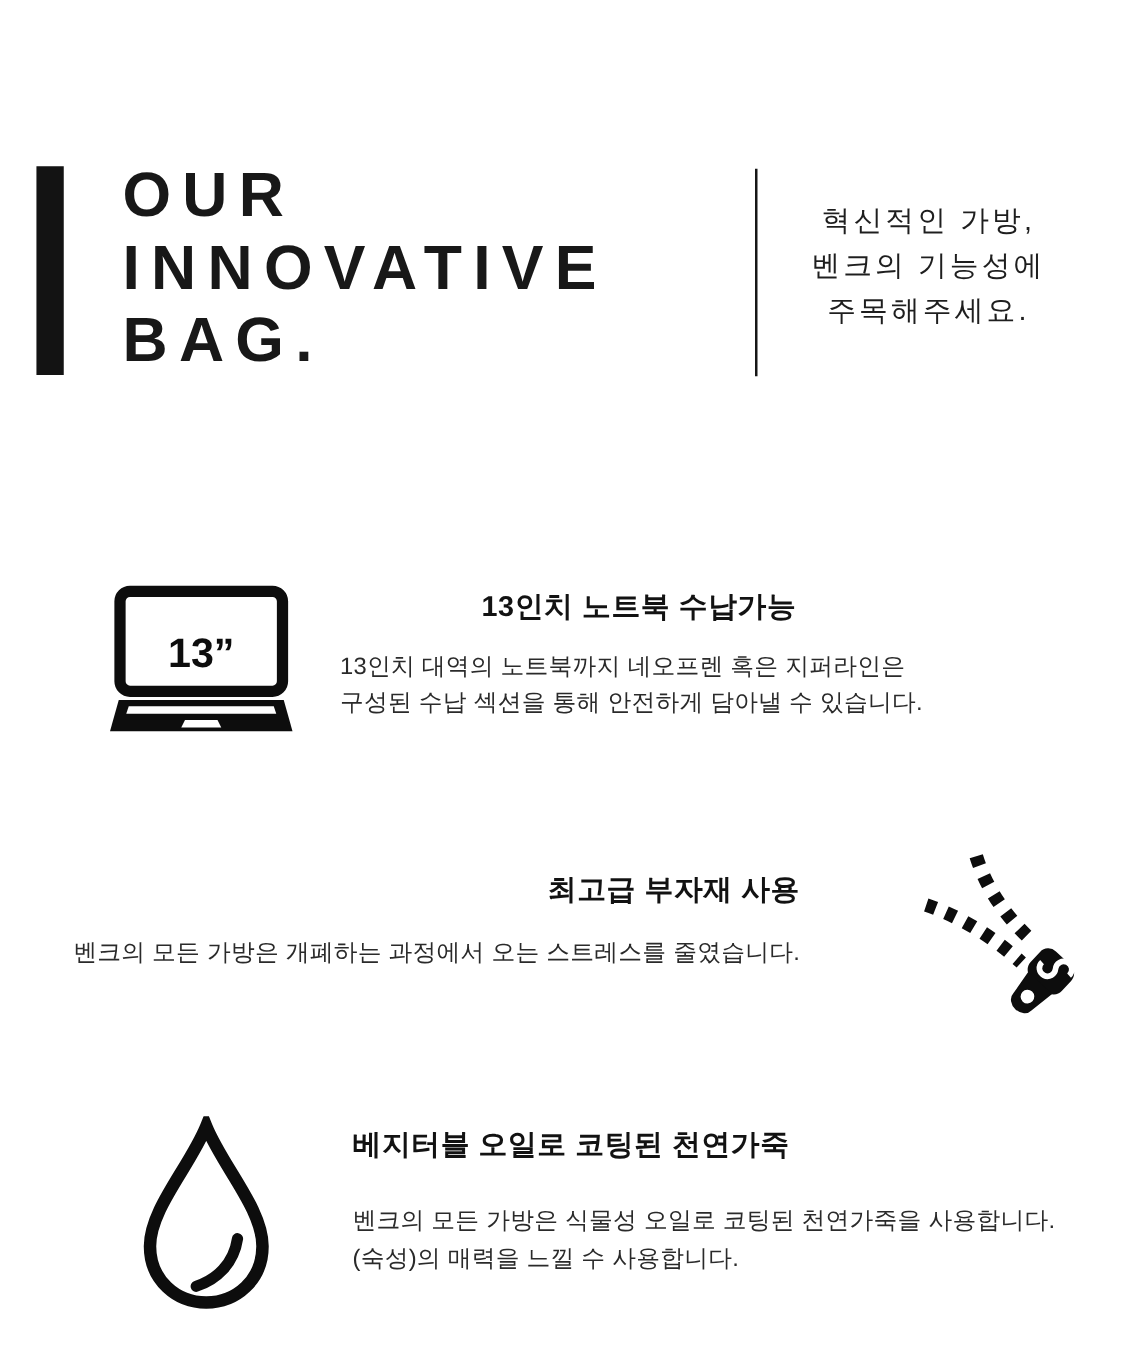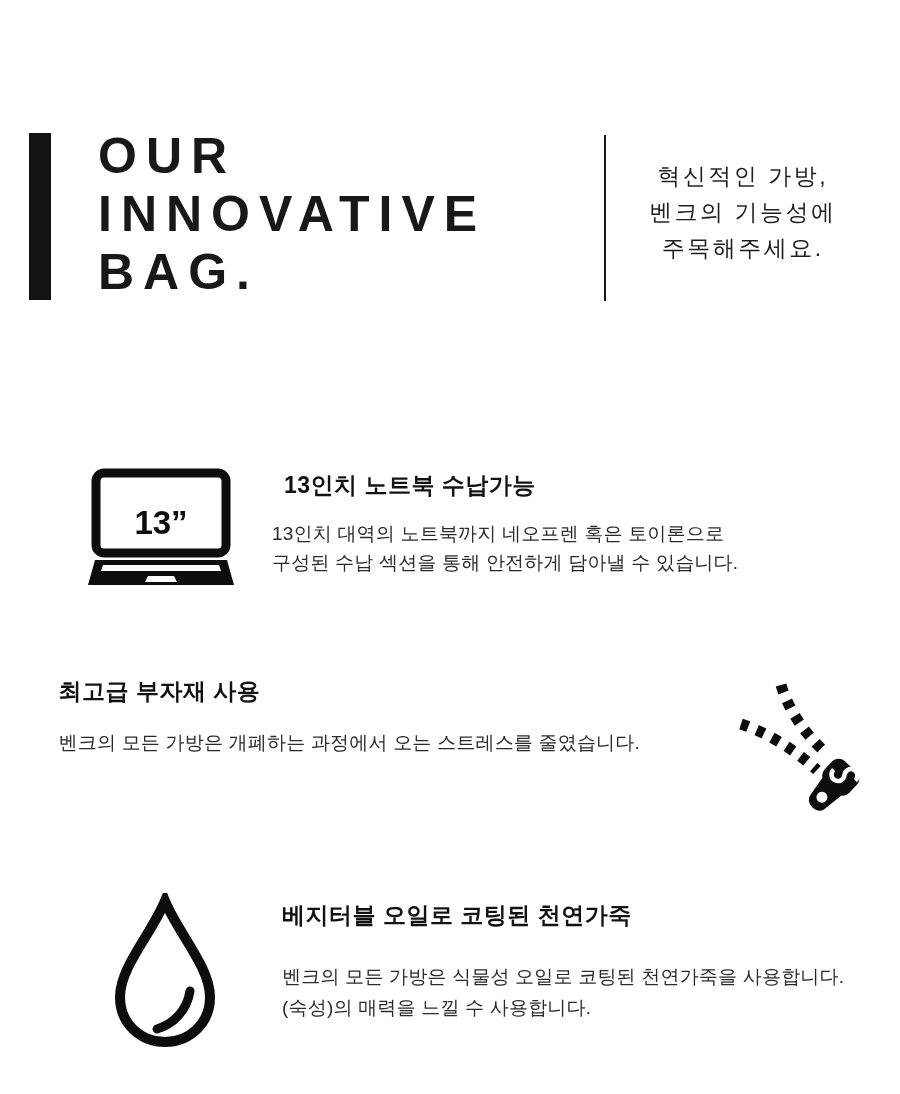--- a/index.html
+++ b/index.html
@@ -69,27 +69,27 @@
 
   .laptop-icon-box {
     position: absolute;
     left: 58px; top: 468px;
     width: 148px; height: 118px;
   }
   .feature-laptop-text {
     position: absolute;
     left: 243px; top: 470px;
   }
-  .feature-laptop-text .feature-heading { padding-left: 12px; }
+  .feature-laptop-text .feature-heading { padding-left: 12px; text-align: center; }
   .feature-laptop-text .feature-body { margin-top: 18px; }
 
   .feature-zipper-text {
     position: absolute;
-    right: 231px; top: 676px;
-    text-align: left;
+    right: 231px; top: 696px;
+    text-align: right;
   }
   .feature-zipper-text .feature-body { margin-top: 22px; line-height: 27px; }
   .zipper-icon-box {
     position: absolute;
     left: 706px; top: 678px;
     width: 150px; height: 146px;
   }
 
   .drop-icon-box {
     position: absolute;
@@ -138,21 +138,21 @@
       <rect x="9" y="5" width="130" height="80" rx="8" class="icon-stroke" stroke-width="9" fill="#ffffff"></rect>
       <text x="74" y="57" text-anchor="middle" dominant-baseline="middle" class="laptop-size-label">13”</text>
       <path d="M8,92 L140,92 L147,117 L1,117 Z" class="icon-ink"></path>
       <path d="M16,97 L132,97 L134,103 L14,103 Z" fill="#ffffff"></path>
       <path d="M61,108 L87,108 L90,114 L58,114 Z" fill="#ffffff"></path>
     </svg>
   </div>
   <div class="feature-laptop-text">
     <h2 class="feature-heading">13인치 노트북 수납가능</h2>
     <p class="feature-body">
-      <span>13인치 대역의 노트북까지 네오프렌 혹은 토이론으로</span>
+      <span>13인치 대역의 노트북까지 네오프렌 혹은 지퍼라인은</span>
       <span>구성된 수납 섹션을 통해 안전하게 담아낼 수 있습니다.</span>
     </p>
   </div>
 
   <div class="feature-zipper-text">
     <h2 class="feature-heading">최고급 부자재 사용</h2>
     <p class="feature-body">
       <span>벤크의 모든 가방은 개폐하는 과정에서 오는 스트레스를 줄였습니다.</span>
     </p>
   </div>

